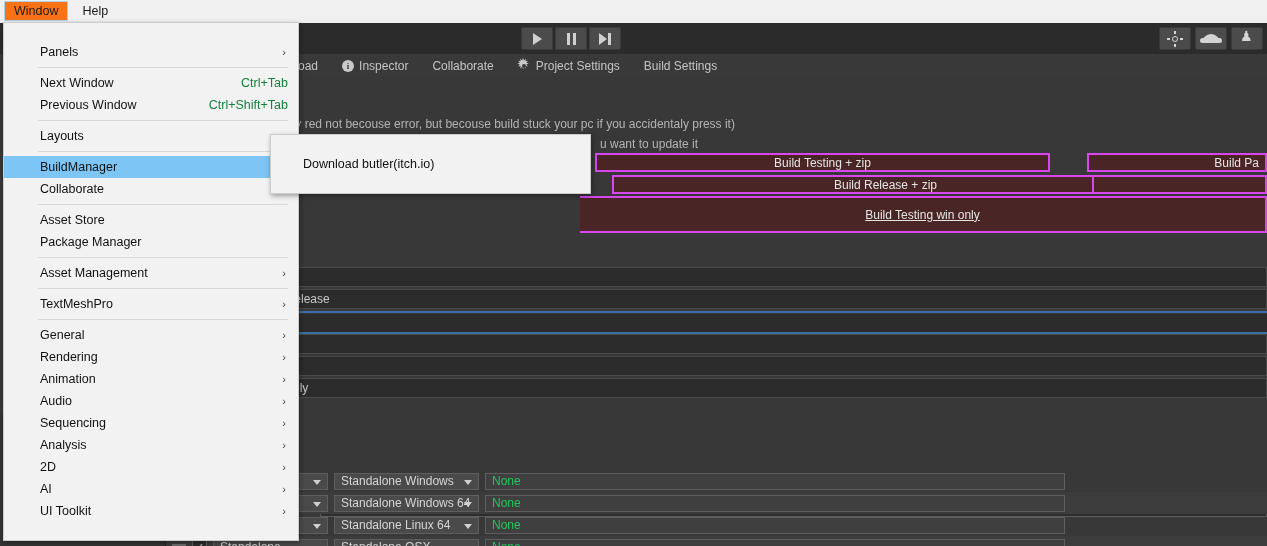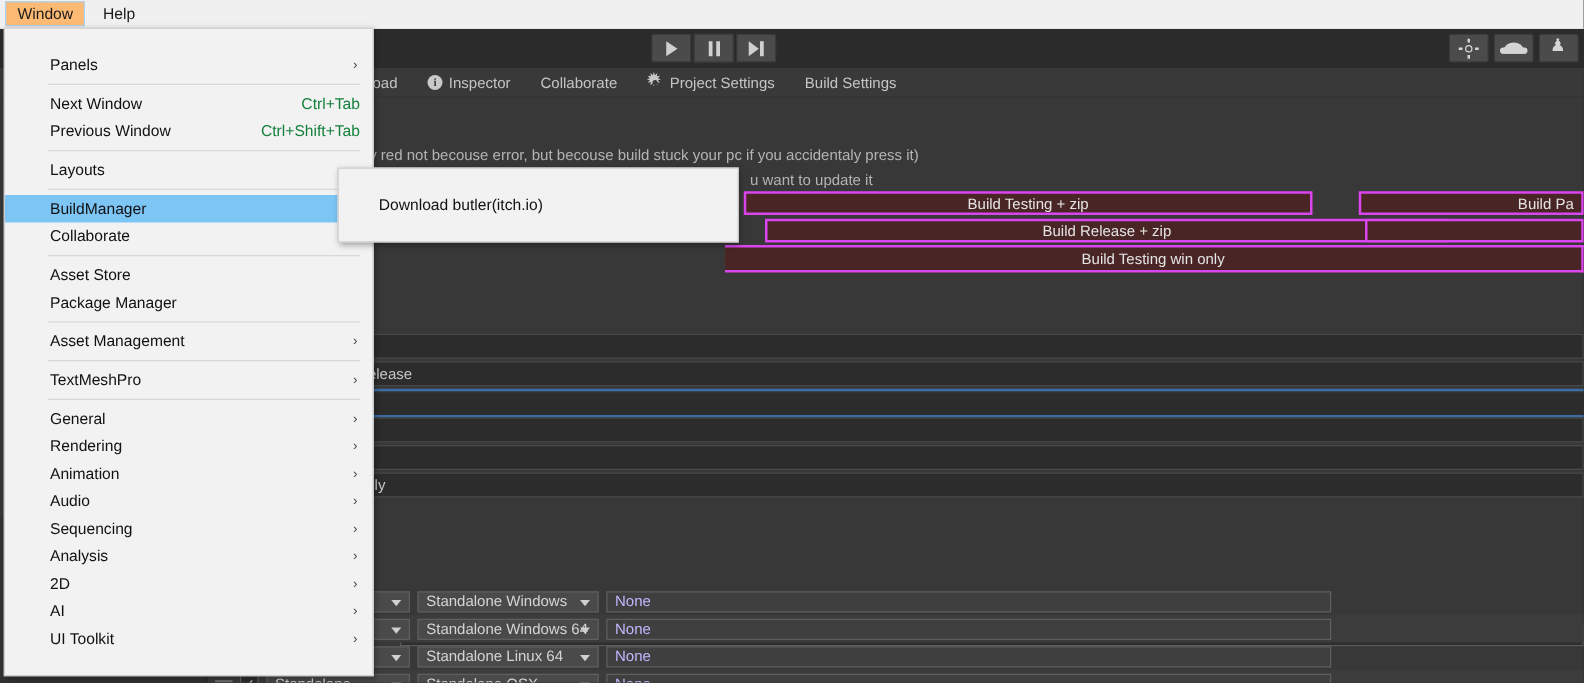--- a/index.html
+++ b/index.html
@@ -102,31 +102,31 @@
   .handle { width: 14px; height: 2px; background: #6d6d6d; box-shadow: 0 4px 0 #6d6d6d; margin-top:-4px;}
   .chk { width: 15px; height: 15px; background: #2e2e2e; border: 1px solid #606060;
          display:flex; align-items:center; justify-content:center; color:#dcdcdc; font-size:11px; box-sizing:border-box;}
   .dd { height: 17px; background: #4a4a4a; border: 1px solid #5e5e5e; color:#d4d4d4;
         font-size: 12px; display:flex; align-items:center; padding: 0 4px 0 6px;
         box-sizing:border-box; position: relative; overflow:hidden; white-space:nowrap;}
   .dd .caret { position:absolute; right: 6px; top: 6px; width:0;height:0;
         border-left:4px solid transparent;border-right:4px solid transparent;border-top:5px solid #d0d0d0;}
   .dd.w1 { width: 115px; }
   .dd.w2 { width: 145px; }
-  .plain { height:17px; background:#3f3f3f; border:1px solid #5e5e5e; color:#c4b5fd; font-size:12px;
+  .plain { height:17px; background:#3f3f3f; border:1px solid #5e5e5e; color:#22c55e; font-size:12px;
            display:flex; align-items:center; padding-left:6px; box-sizing:border-box; width: 580px;}
 
   
   .menubar {
     position: absolute; left: 0; top: 0; width: 1267px; height: 22px;
     background: #f0f0f0; display: flex; align-items: center;
     font-size: 12.5px; color: #1a1a1a; z-index: 50; border-bottom: 1px solid #f0f0f0;
   }
   .menubar .mi { padding: 3px 10px; margin-left: 4px; }
-  .menubar .mi.active { background: #fdba74; border: 1px solid #a9d3f0; padding: 2px 9px; }
+  .menubar .mi.active { background: #f97316; border: 1px solid #a9d3f0; padding: 2px 9px; }
 
   .dropdown {
     position: absolute; background: #f2f2f2; border: 1px solid #cccccc;
     box-shadow: 1px 2px 5px rgba(0,0,0,0.35); z-index: 60;
     font-size: 12.5px; color: #111111; padding: 18px 0;
   }
   #window-menu { left: 3px; top: 22px; width: 294px; }
   #buildmanager-submenu { left: 270px; top: 134px; width: 319px; }
 
   .mrow {
@@ -210,21 +210,21 @@
       <div class="note-line" style="left:262px; top:40px;">ce(they red not becouse error, but becouse build stuck your pc if you accidentaly press it)</div>
       <div class="note-line" style="left:600px; top:60px;">u want to update it</div>
 
       <div class="btn-red" style="left:595px; top:76px; width:455px; height:19px;">Build Testing + zip</div>
       <div class="btn-red" style="left:1087px; top:76px; width:180px; height:19px; justify-content:flex-end; padding-right:6px;">Build Pa</div>
 
       <div class="btn-red" style="left:580px; top:98px; width:10px; height:19px;"></div>
       <div class="btn-red" style="left:612px; top:98px; width:547px; height:19px;">Build Release + zip</div>
       <div class="btn-red" style="left:1092px; top:98px; width:175px; height:19px;"></div>
 
-      <div class="btn-red" style="left:580px; top:119px; width:687px; height:22px; border-left:none;">Build Testing win only</div>
+      <div class="btn-red" style="left:580px; top:119px; width:687px; height:37px; border-left:none;text-decoration:underline;">Build Testing win only</div>
 
       <div class="row-dark" style="left:258px; top:190px; width:1009px; height:20px;">+ zip</div>
       <div class="row-dark" style="left:258px; top:212px; width:1009px; height:20px;">ocal release</div>
 
       <div class="blue-line" style="left:258px; top:234px; width:1009px;"></div>
       <div class="row-dark" style="left:258px; top:237px; width:1009px; height:18px; border:none;"></div>
       <div class="blue-line" style="left:258px; top:255px; width:1009px;"></div>
 
       <div class="row-dark" style="left:258px; top:257px; width:1009px; height:20px;">+ zip</div>
       <div class="row-dark" style="left:258px; top:279px; width:1009px; height:20px;">full</div>

